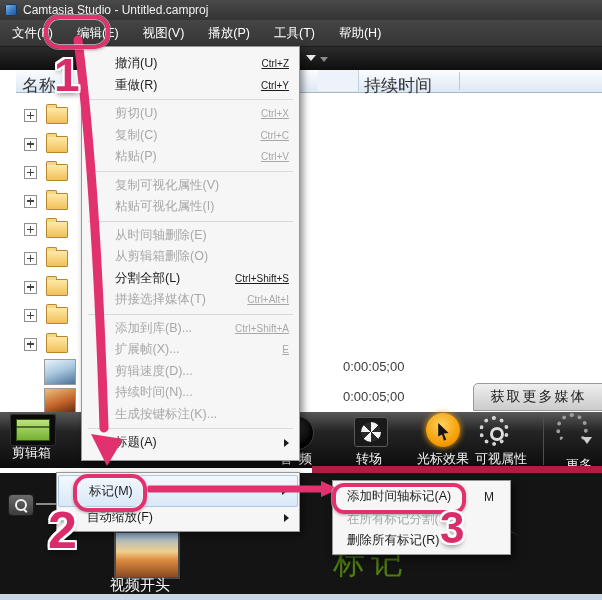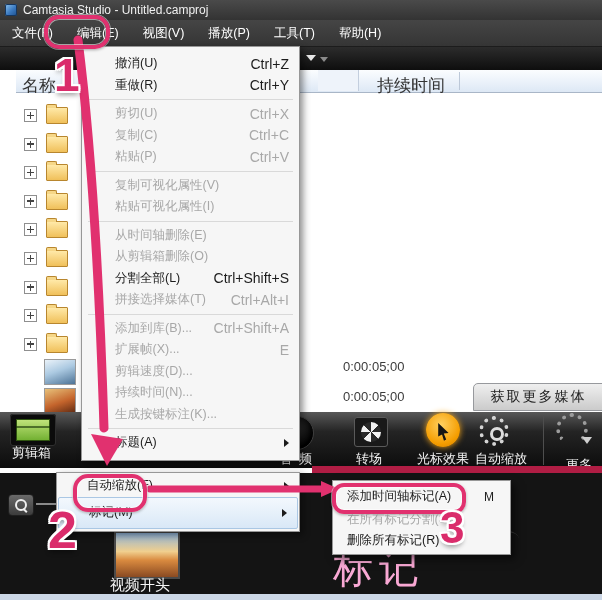--- a/index.html
+++ b/index.html
@@ -21,21 +21,21 @@
   #rec-dot{left:14px;top:4px;width:15px;height:15px;border-radius:50%;
            background:radial-gradient(circle at 35% 30%,#ff8d77,#e03a22 55%,#a31607);box-shadow:0 0 0 1px #5e0d04;}
   #rec-label{left:36px;top:4px;color:#fff;font-size:13px;font-weight:bold;}
   .caret{width:0;height:0;border-left:5px solid transparent;border-right:5px solid transparent;border-top:6px solid #e8e8e8;}
   #caret2{border-top-color:#8a8a8a;border-left-width:4px;border-right-width:4px;border-top-width:5px;}
 
   
   #list-header{left:16px;top:70px;width:602px;height:22px;background:linear-gradient(#fbfdff,#dde8f5);
                border-bottom:1px solid #a9b6c7;z-index:2;color:#333;font-size:17px;}
   #hdr-name{left:6px;top:4px;}
-  #hdr-duration{left:348px;top:4px;margin-left:13px;}
+  #hdr-duration{left:348px;top:4px;}
   #hdr-block{left:302px;top:0;width:40px;height:21px;background:#eef3fa;border-right:1px solid #c3cede;}
   #hdr-sep{left:443px;top:2px;width:1px;height:18px;background:#bcc8d8;}
 
   
   #media-pane{left:0;top:92px;width:602px;height:320px;background:#fff;z-index:1;}
   .trow{position:absolute;left:0;width:80px;height:28px;}
   .plusbox{position:absolute;left:24px;top:9px;width:11px;height:11px;background:#fff;border:1px solid #8f8f8f;}
   .plusbox::before{content:"";position:absolute;left:2px;top:4.5px;width:7px;height:1.5px;background:#444;}
   .plusbox::after{content:"";position:absolute;left:4.5px;top:2px;width:1.5px;height:7px;background:#444;}
   .folder{position:absolute;left:46px;top:7px;width:20px;height:15px;border:1px solid #b8862e;border-radius:1px;
@@ -84,33 +84,33 @@
   #timeline{left:0;top:473px;width:602px;height:121px;background:#141414;z-index:1;}
   #zoom-btn{left:8px;top:21px;width:24px;height:20px;background:linear-gradient(#6a6a6a,#3c3c3c);
             border:1px solid #1f1f1f;border-radius:4px;}
   #zoom-glass{position:absolute;left:6px;top:4px;width:8px;height:8px;border:2px solid #efefef;border-radius:50%;}
   #zoom-glass::after{content:"";position:absolute;left:7px;top:7px;width:5px;height:2px;background:#efefef;
             transform:rotate(45deg);transform-origin:0 0;}
   #zoom-slider{left:36px;top:30px;width:26px;height:2px;background:#8a8a8a;}
   #clip-thumb{left:114px;top:58px;width:62px;height:44px;border:2px solid #4a4a4a;
               background:linear-gradient(#8fb3d9 0%,#f0cf8e 42%,#d98a3f 62%,#8a4a22 100%);}
   #clip-label{left:110px;top:103px;color:#f5f5f5;font-size:15px;}
-  #track-watermark{left:333px;top:68px;color:#f9a8d4;font-size:40px;letter-spacing:6px;}
+  #track-watermark{left:333px;top:68px;color:#4d7c0f;font-size:32px;letter-spacing:6px;}
   #smudge{left:490px;top:58px;width:30px;height:22px;border-top:2px solid rgba(200,200,200,.25);
           border-radius:50%;transform:rotate(-18deg);}
   #bottom-strip{left:0;top:594px;width:602px;height:6px;background:#ccd7e6;z-index:5;}
 
   
   #edit-menu{left:81px;top:46px;width:217px;background:#f6f6f6;border:1px solid #979797;
              box-shadow:3px 3px 7px rgba(0,0,0,.45);z-index:20;padding:6px 0;}
   #edit-menu-ext{left:56px;top:472px;width:242px;background:#f6f6f6;border:1px solid #979797;
              box-shadow:3px 3px 7px rgba(0,0,0,.45);z-index:20;padding:2px 0;}
   .mi{display:flex;align-items:center;height:21.5px;padding:0 10px 0 33px;font-size:12.5px;color:#1c1c1c;}
   .mi.dis{color:#a8a8a8;}
-  .mi .sc{margin-left:auto;font-size:14px;}
+  .mi .sc{margin-left:auto;font-size:10px;text-decoration:underline;}
   .mi .arr{margin-left:auto;width:0;height:0;border-left:5px solid currentColor;
            border-top:4px solid transparent;border-bottom:4px solid transparent;}
   .msep{border-top:1px solid #d9d9d9;margin:3px 6px;}
   #edit-menu-ext .mi{padding-left:30px;}
   .mi.hl{height:30px;background:linear-gradient(#f3f8fd,#d9e8f7);border:1px solid #aac7e4;
          border-radius:2px;margin:0 1px;}
 
   
   #marker-submenu{left:332px;top:480px;width:177px;background:#f6f6f6;border:1px solid #979797;
              box-shadow:4px 4px 8px rgba(0,0,0,.55);z-index:21;padding:3px 0;}
@@ -219,21 +219,21 @@
     <div class="tbtn-label" style="left:12px;top:32px">剪辑箱</div>
     <div id="audio-icon" class="abs"></div>
     <div class="tbtn-label" style="left:280px;top:38px;letter-spacing:6px">音频</div>
     <div id="transitions-icon" class="abs"></div>
     <div class="tbtn-label" style="left:356px;top:38px">转场</div>
     <div id="cursor-icon" class="abs">
       <div id="cursor-arrow"></div>
     </div>
     <div class="tbtn-label" style="left:417px;top:38px">光标效果</div>
     <div id="visual-icon" class="abs"></div>
-    <div class="tbtn-label" style="left:475px;top:38px">自动缩放</div>
+    <div class="tbtn-label" style="left:475px;top:38px">可视属性</div>
     <div id="tb-sep" class="abs"></div>
     <div id="more-icon" class="abs">
       <div id="more-caret"></div>
     </div>
     <div class="tbtn-label" style="left:566px;top:44px">更多</div>
   </div>
   <div class="abs" id="red-strip" style="background: rgb(176, 29, 68);"></div>
 
   <div class="abs" id="timeline">
     <div class="abs" id="zoom-btn">
@@ -309,26 +309,26 @@
       <div class="mi dis">
         <span class="lbl">生成按键标注(K)...</span>
       </div>
       <div class="msep"></div>
       <div class="mi">
         <span class="lbl">标题(A)</span>
         <span class="arr"></span>
       </div>
     </div>
   <div class="abs" id="edit-menu-ext">
-      <div class="mi">
-        <span class="lbl">自动缩放(F)</span>
-        <span class="arr"></span>
-      </div>
       <div class="mi hl">
         <span class="lbl">标记(M)</span>
+        <span class="arr"></span>
+      </div>
+      <div class="mi">
+        <span class="lbl">自动缩放(F)</span>
         <span class="arr"></span>
       </div>
     </div>
 
   <div class="abs" id="marker-submenu">
       <div class="smi first">
         <span>添加时间轴标记(A)</span>
         <span class="sc">M</span>
       </div>
       <div class="smi dis">

